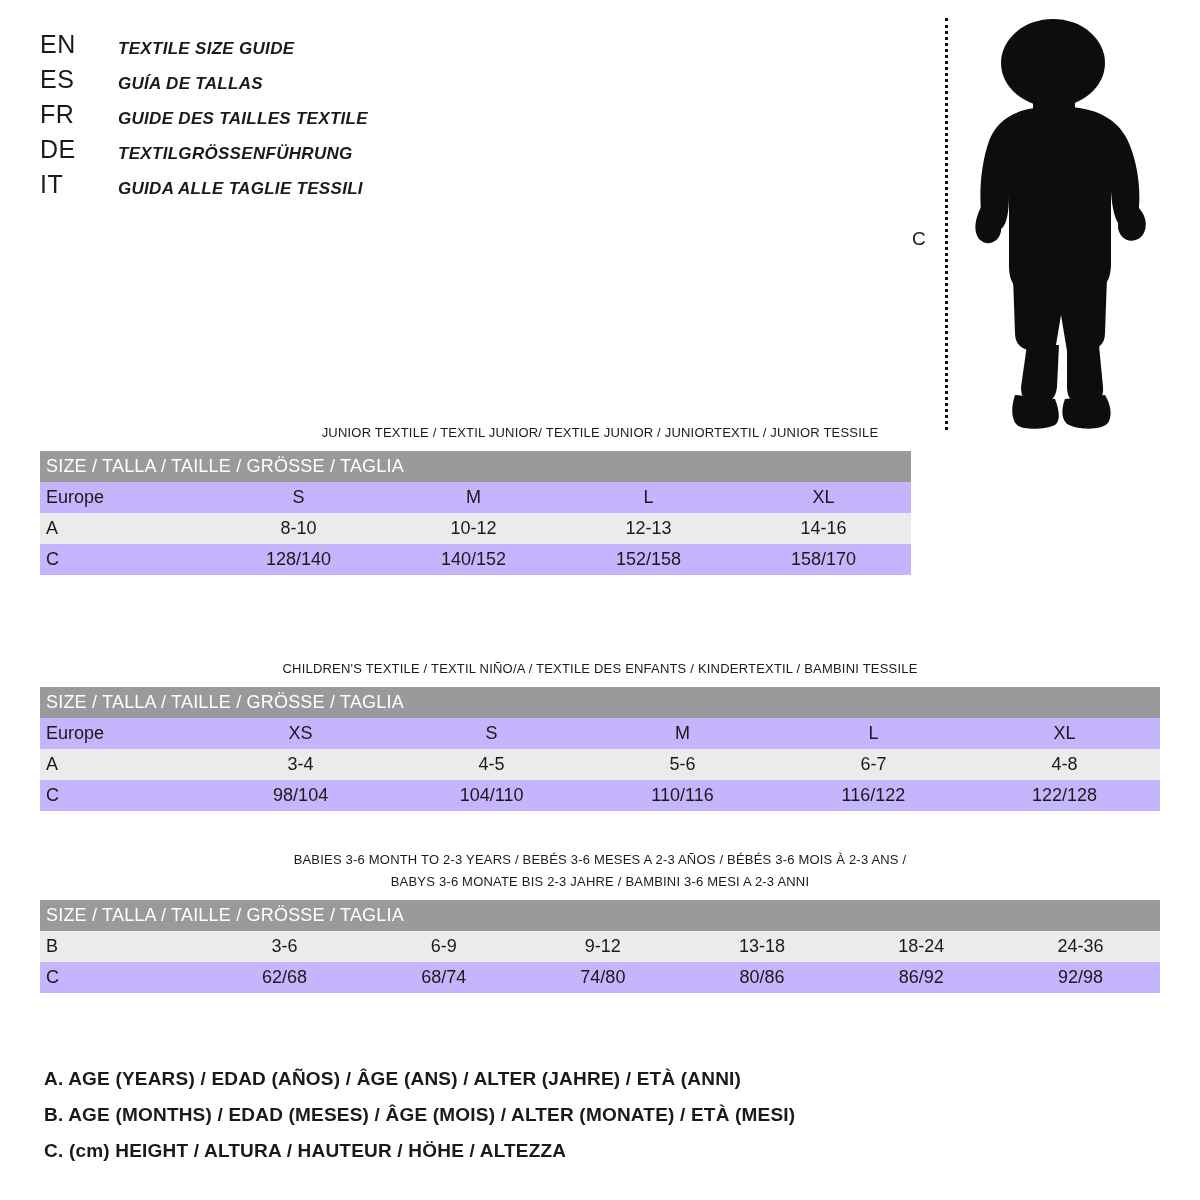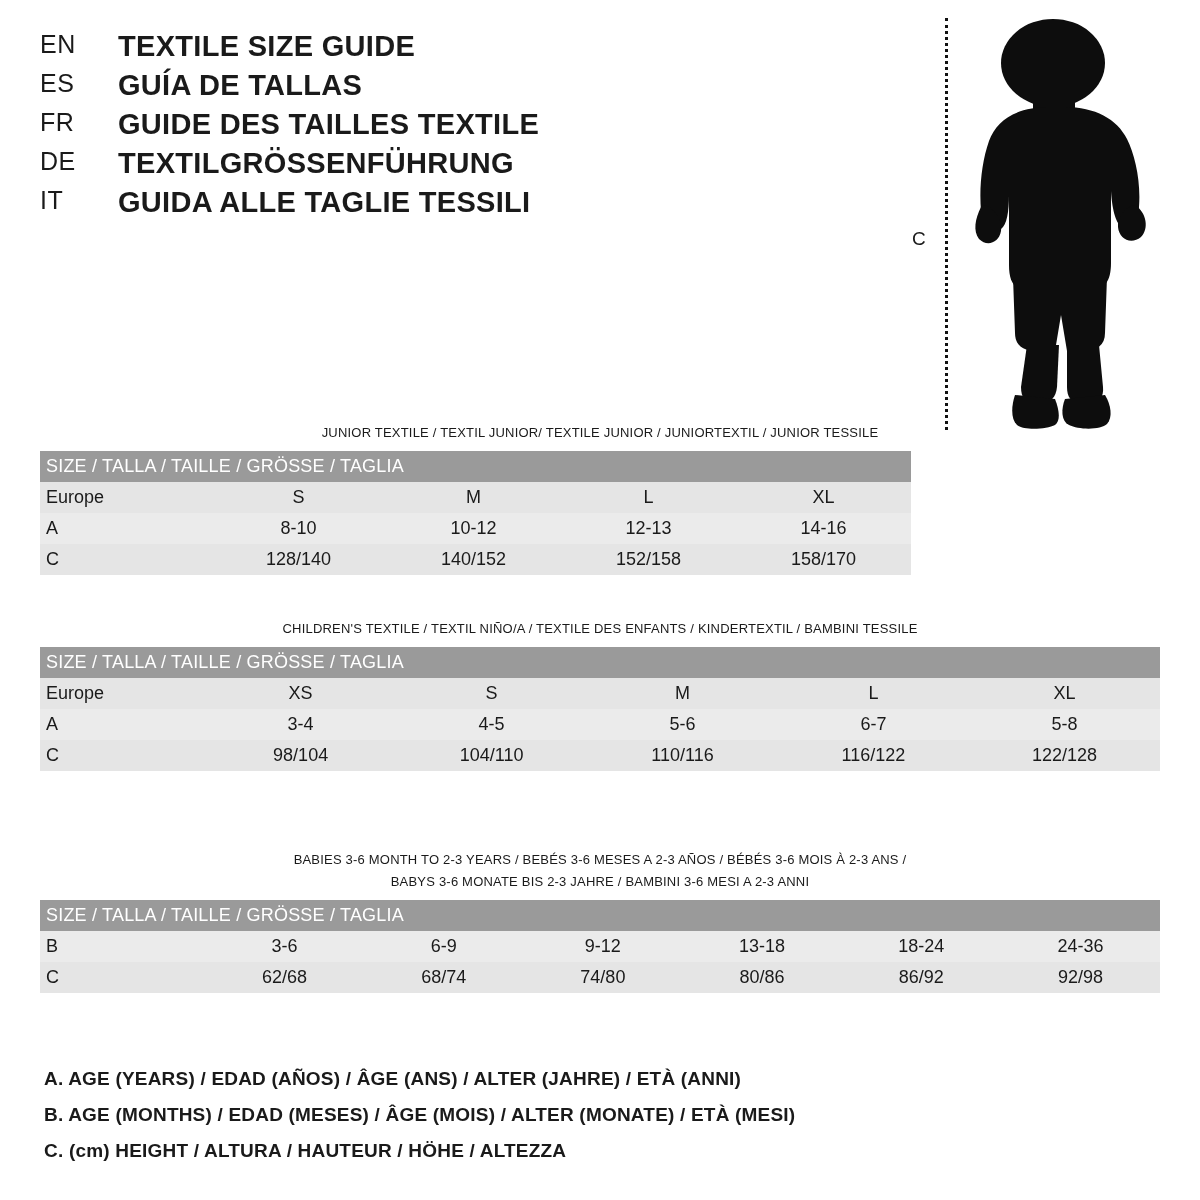--- a/index.html
+++ b/index.html
@@ -18,34 +18,35 @@
 
   
   .header {
     position: absolute;
     top: 30px;
     left: 40px;
     width: 620px;
   }
   .hdr-row {
     display: flex;
-    align-items: flex-start;
+    align-items: flex-end;
     margin-bottom: 6px;
   }
   .hdr-lang {
     width: 78px;
     font-size: 25px;
     font-weight: 500;
     letter-spacing: 0.5px;
   }
   .hdr-title {
-    font-size: 29px;
+    font-size: 17px;
     font-weight: 700;
     letter-spacing: 0.3px;
     text-transform: uppercase;
+    font-style: italic;
   }
 
   
   .figure-area {
     position: absolute;
     top: 10px;
     left: 900px;
     width: 270px;
     height: 420px;
   }
@@ -101,21 +102,21 @@
   .row-head td {
     background: #9a9a9a;
     color: #ffffff;
     text-align: left;
     font-size: 18px;
     font-weight: 500;
     letter-spacing: 0.2px;
   }
   .row-head td.pad { padding-left: 6px; }
   .row-alt td { background: #ebebeb; }
-  .row-plain td { background: #e5e5e5; }
+  .row-plain td { background: #c4b5fd; }
   td.lbl {
     text-align: left;
     padding-left: 6px;
   }
 
   
   .footnotes {
     position: absolute;
     left: 44px;
     top: 1068px;
@@ -224,42 +225,42 @@
       <td class="lbl">C</td>
       <td>128/140</td>
       <td>140/152</td>
       <td>152/158</td>
       <td>158/170</td>
     </tr>
   </tbody>
     </table>
 </div>
 
-<div class="section" style="top:621px;">
+<div class="section" style="top:661px;">
   <div class="section-title">CHILDREN'S TEXTILE / TEXTIL NIÑO/A / TEXTILE DES ENFANTS / KINDERTEXTIL / BAMBINI TESSILE</div>
   <table>
     <tbody>
         <tr class="row-head">
       <td class="pad" colspan="6">SIZE / TALLA / TAILLE / GRÖSSE / TAGLIA</td>
     </tr>
     <tr class="row-plain">
       <td class="lbl" style="width:160px;">Europe</td>
       <td style="width:192px;">XS</td>
       <td style="width:192px;">S</td>
       <td style="width:192px;">M</td>
       <td style="width:192px;">L</td>
       <td style="width:192px;">XL</td>
     </tr>
     <tr class="row-alt">
       <td class="lbl">A</td>
       <td>3-4</td>
       <td>4-5</td>
       <td>5-6</td>
       <td>6-7</td>
-      <td>5-8</td>
+      <td>4-8</td>
     </tr>
     <tr class="row-plain">
       <td class="lbl">C</td>
       <td>98/104</td>
       <td>104/110</td>
       <td>110/116</td>
       <td>116/122</td>
       <td>122/128</td>
     </tr>
   </tbody>

